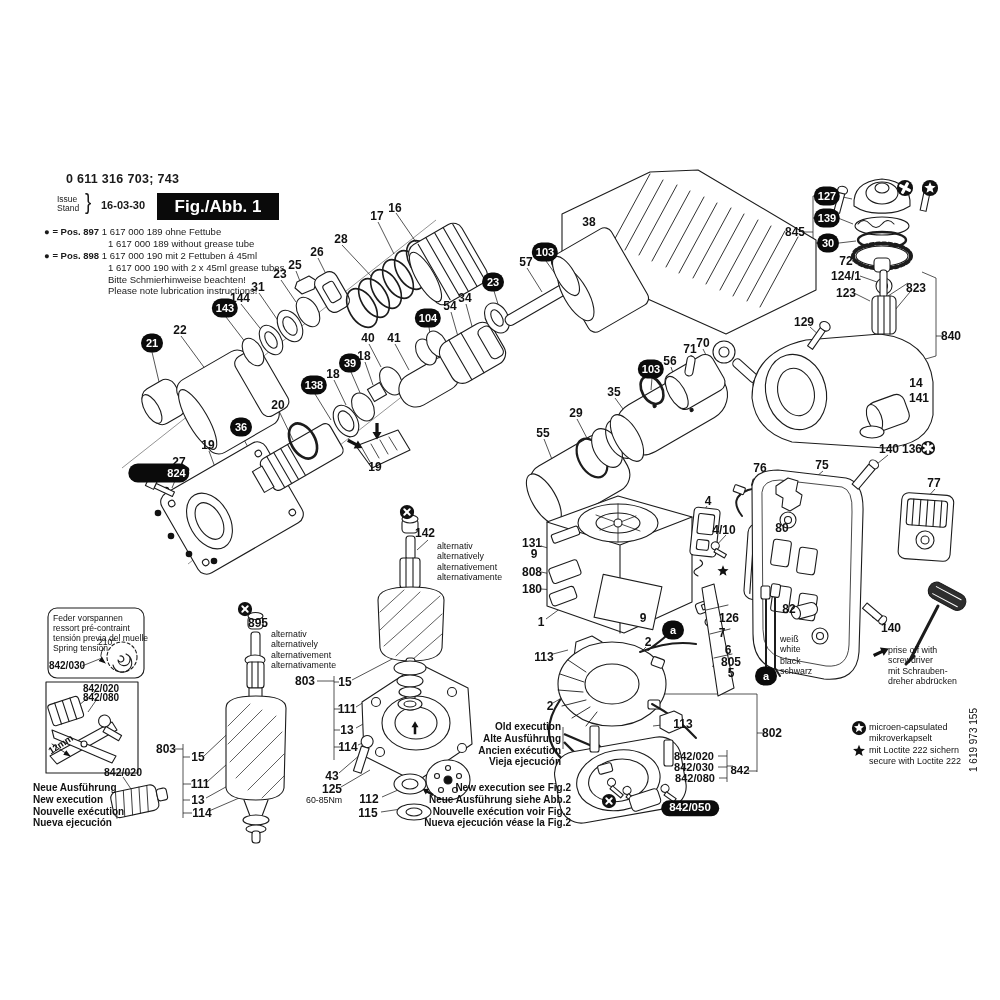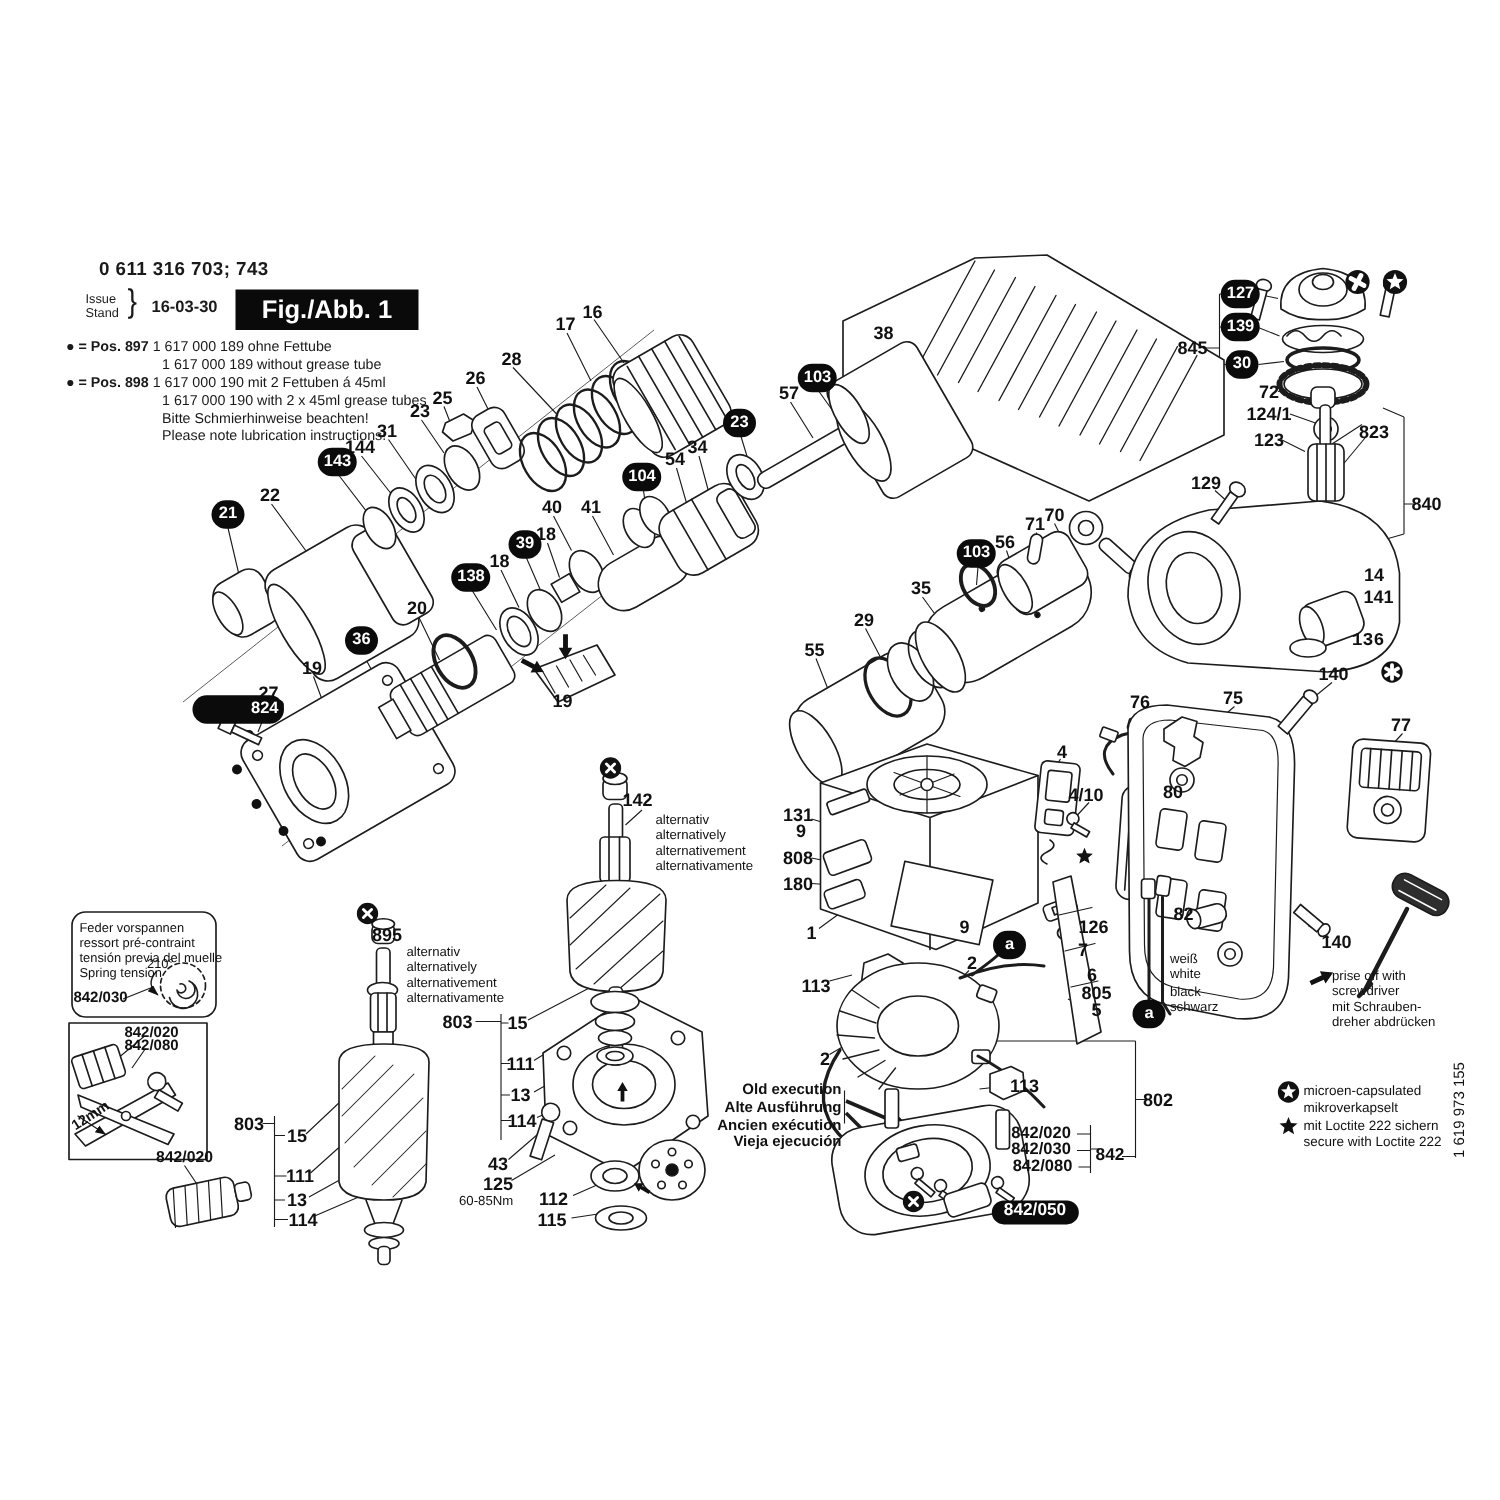--- a/index.html
+++ b/index.html
@@ -510,21 +510,21 @@
       <div class="lbl" style="left: 795px; top: 232px;">845</div>
       <div class="lbl" style="left: 846px; top: 261px;">72</div>
       <div class="lbl" style="left: 846px; top: 276px;">124/1</div>
       <div class="lbl" style="left: 846px; top: 293px;">123</div>
       <div class="lbl" style="left: 916px; top: 288px;">823</div>
       <div class="lbl" style="left: 804px; top: 322px;">129</div>
       <div class="lbl" style="left: 951px; top: 336px;">840</div>
       <div class="lbl" style="left: 916px; top: 383px;">14</div>
       <div class="lbl" style="left: 919px; top: 398px;">141</div>
       <div class="lbl" style="left: 889px; top: 449px;">140</div>
-      <div class="lbl" style="left: 912px; top: 427px; font-family: Liberation Mono, monospace;">136</div>
+      <div class="lbl" style="left: 912px; top: 449px;">136</div>
       <div class="lbl" style="left: 822px; top: 465px;">75</div>
       <div class="lbl" style="left: 760px; top: 468px;">76</div>
       <div class="lbl" style="left: 934px; top: 483px;">77</div>
       <div class="lbl" style="left: 782px; top: 528px;">80</div>
       <div class="lbl" style="left: 708px; top: 501px;">4</div>
       <div class="lbl" style="left: 724px; top: 530px;">4/10</div>
       <div class="lbl" style="left: 729px; top: 618px;">126</div>
       <div class="lbl" style="left: 722px; top: 633px;">7</div>
       <div class="lbl" style="left: 728px; top: 650px;">6</div>
       <div class="lbl" style="left: 731px; top: 662px;">805</div>
@@ -574,40 +574,52 @@
         <div>ressort pré-contraint</div>
         <div>tensión previa del muelle</div>
         <div>Spring tension</div>
       </div>
       <div class="note" style="left: 98px; top: 637px; font-size: 8.6px;">
         <div>210°</div>
       </div>
       <div class="note b" style="left: 46px; top: 747px; font-size: 9.5px; transform: rotate(-33deg); transform-origin: left top;">
         <div>12mm</div>
       </div>
+      <div class="note b" style="left: 33px; top: 782px; font-size: 10px;">
+        <div>Neue Ausführung</div>
+        <div>New execution</div>
+        <div>Nouvelle exécution</div>
+        <div>Nueva ejecución</div>
+      </div>
       <div class="note" style="left: 271px; top: 629px; font-size: 8.8px;">
         <div>alternativ</div>
         <div>alternatively</div>
         <div>alternativement</div>
         <div>alternativamente</div>
       </div>
       <div class="note" style="left: 437px; top: 541px; font-size: 8.8px;">
         <div>alternativ</div>
         <div>alternatively</div>
         <div>alternativement</div>
         <div>alternativamente</div>
       </div>
       <div class="note" style="left: 306px; top: 795px; font-size: 8.8px;">
         <div>60-85Nm</div>
       </div>
       <div class="note b r" style="left: 561px; top: 721px; font-size: 10px; transform: translateX(-100%); transform-origin: left top;">
         <div>Old execution</div>
         <div>Alte Ausführung</div>
         <div>Ancien exécution</div>
         <div>Vieja ejecución</div>
+      </div>
+      <div class="note b r" style="left: 571px; top: 782px; font-size: 10px; transform: translateX(-100%); transform-origin: left top;">
+        <div>New execution see Fig.2</div>
+        <div>Neue Ausführung siehe Abb.2</div>
+        <div>Nouvelle exécution voir Fig.2</div>
+        <div>Nueva ejecución véase la Fig.2</div>
       </div>
       <div class="note" style="left: 780px; top: 634px; font-size: 8.8px;">
         <div>weiß</div>
         <div>white</div>
       </div>
       <div class="note" style="left: 780px; top: 656px; font-size: 8.8px;">
         <div>black</div>
         <div>schwarz</div>
       </div>
       <div class="note" style="left: 888px; top: 645px; font-size: 8.8px;">

